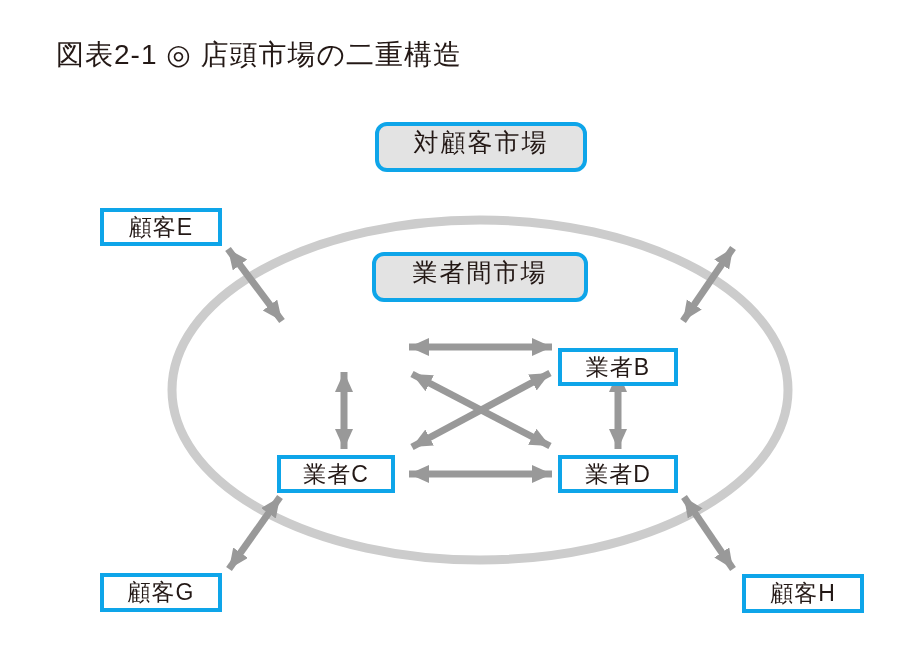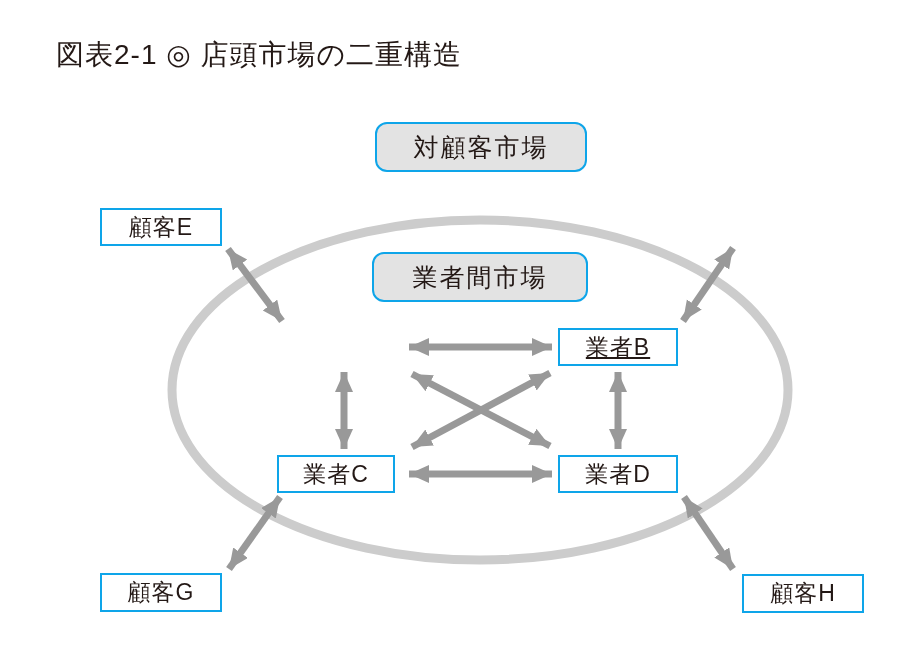--- a/index.html
+++ b/index.html
@@ -21,41 +21,40 @@
     letter-spacing: 1px;
     white-space: nowrap;
   }
   .layer {
     position: absolute;
     left: 0; top: 0;
   }
   .box {
     position: absolute;
     display: flex;
-    align-items: center;
     justify-content: center;
     box-sizing: border-box;
     background: #ffffff;
-    border: 2px solid #0ea5e9;
+    border: 4px solid #0ea5e9;
     font-size: 23px;
     letter-spacing: 1px;
     white-space: nowrap;
   }
   .market {
     background: #e3e3e3;
     border-radius: 12px;
     font-size: 25px;
     letter-spacing: 2px;
   }
   
   .box-outer-market  { left: 375px; top: 122px; width: 212px; height: 50px; }
   .box-inner-market  { left: 372px; top: 252px; width: 216px; height: 50px; }
   
   .box-dealer-a { left: 285px; top: 328px; width: 118px; height: 38px; }
-  .box-dealer-b { left: 558px; top: 328px; width: 120px; height: 38px; text-decoration: underline; }
+  .box-dealer-b { left: 558px; top: 348px; width: 120px; height: 38px; }
   .box-dealer-c { left: 277px; top: 455px; width: 118px; height: 38px; }
   .box-dealer-d { left: 558px; top: 455px; width: 120px; height: 38px; }
   
   .box-customer-e { left: 100px; top: 208px; width: 122px; height: 38px; }
   .box-customer-f { left: 742px; top: 208px; width: 122px; height: 38px; }
   .box-customer-g { left: 100px; top: 573px; width: 122px; height: 39px; }
   .box-customer-h { left: 742px; top: 574px; width: 122px; height: 39px; }
 </style>
 </head>
 <body>

